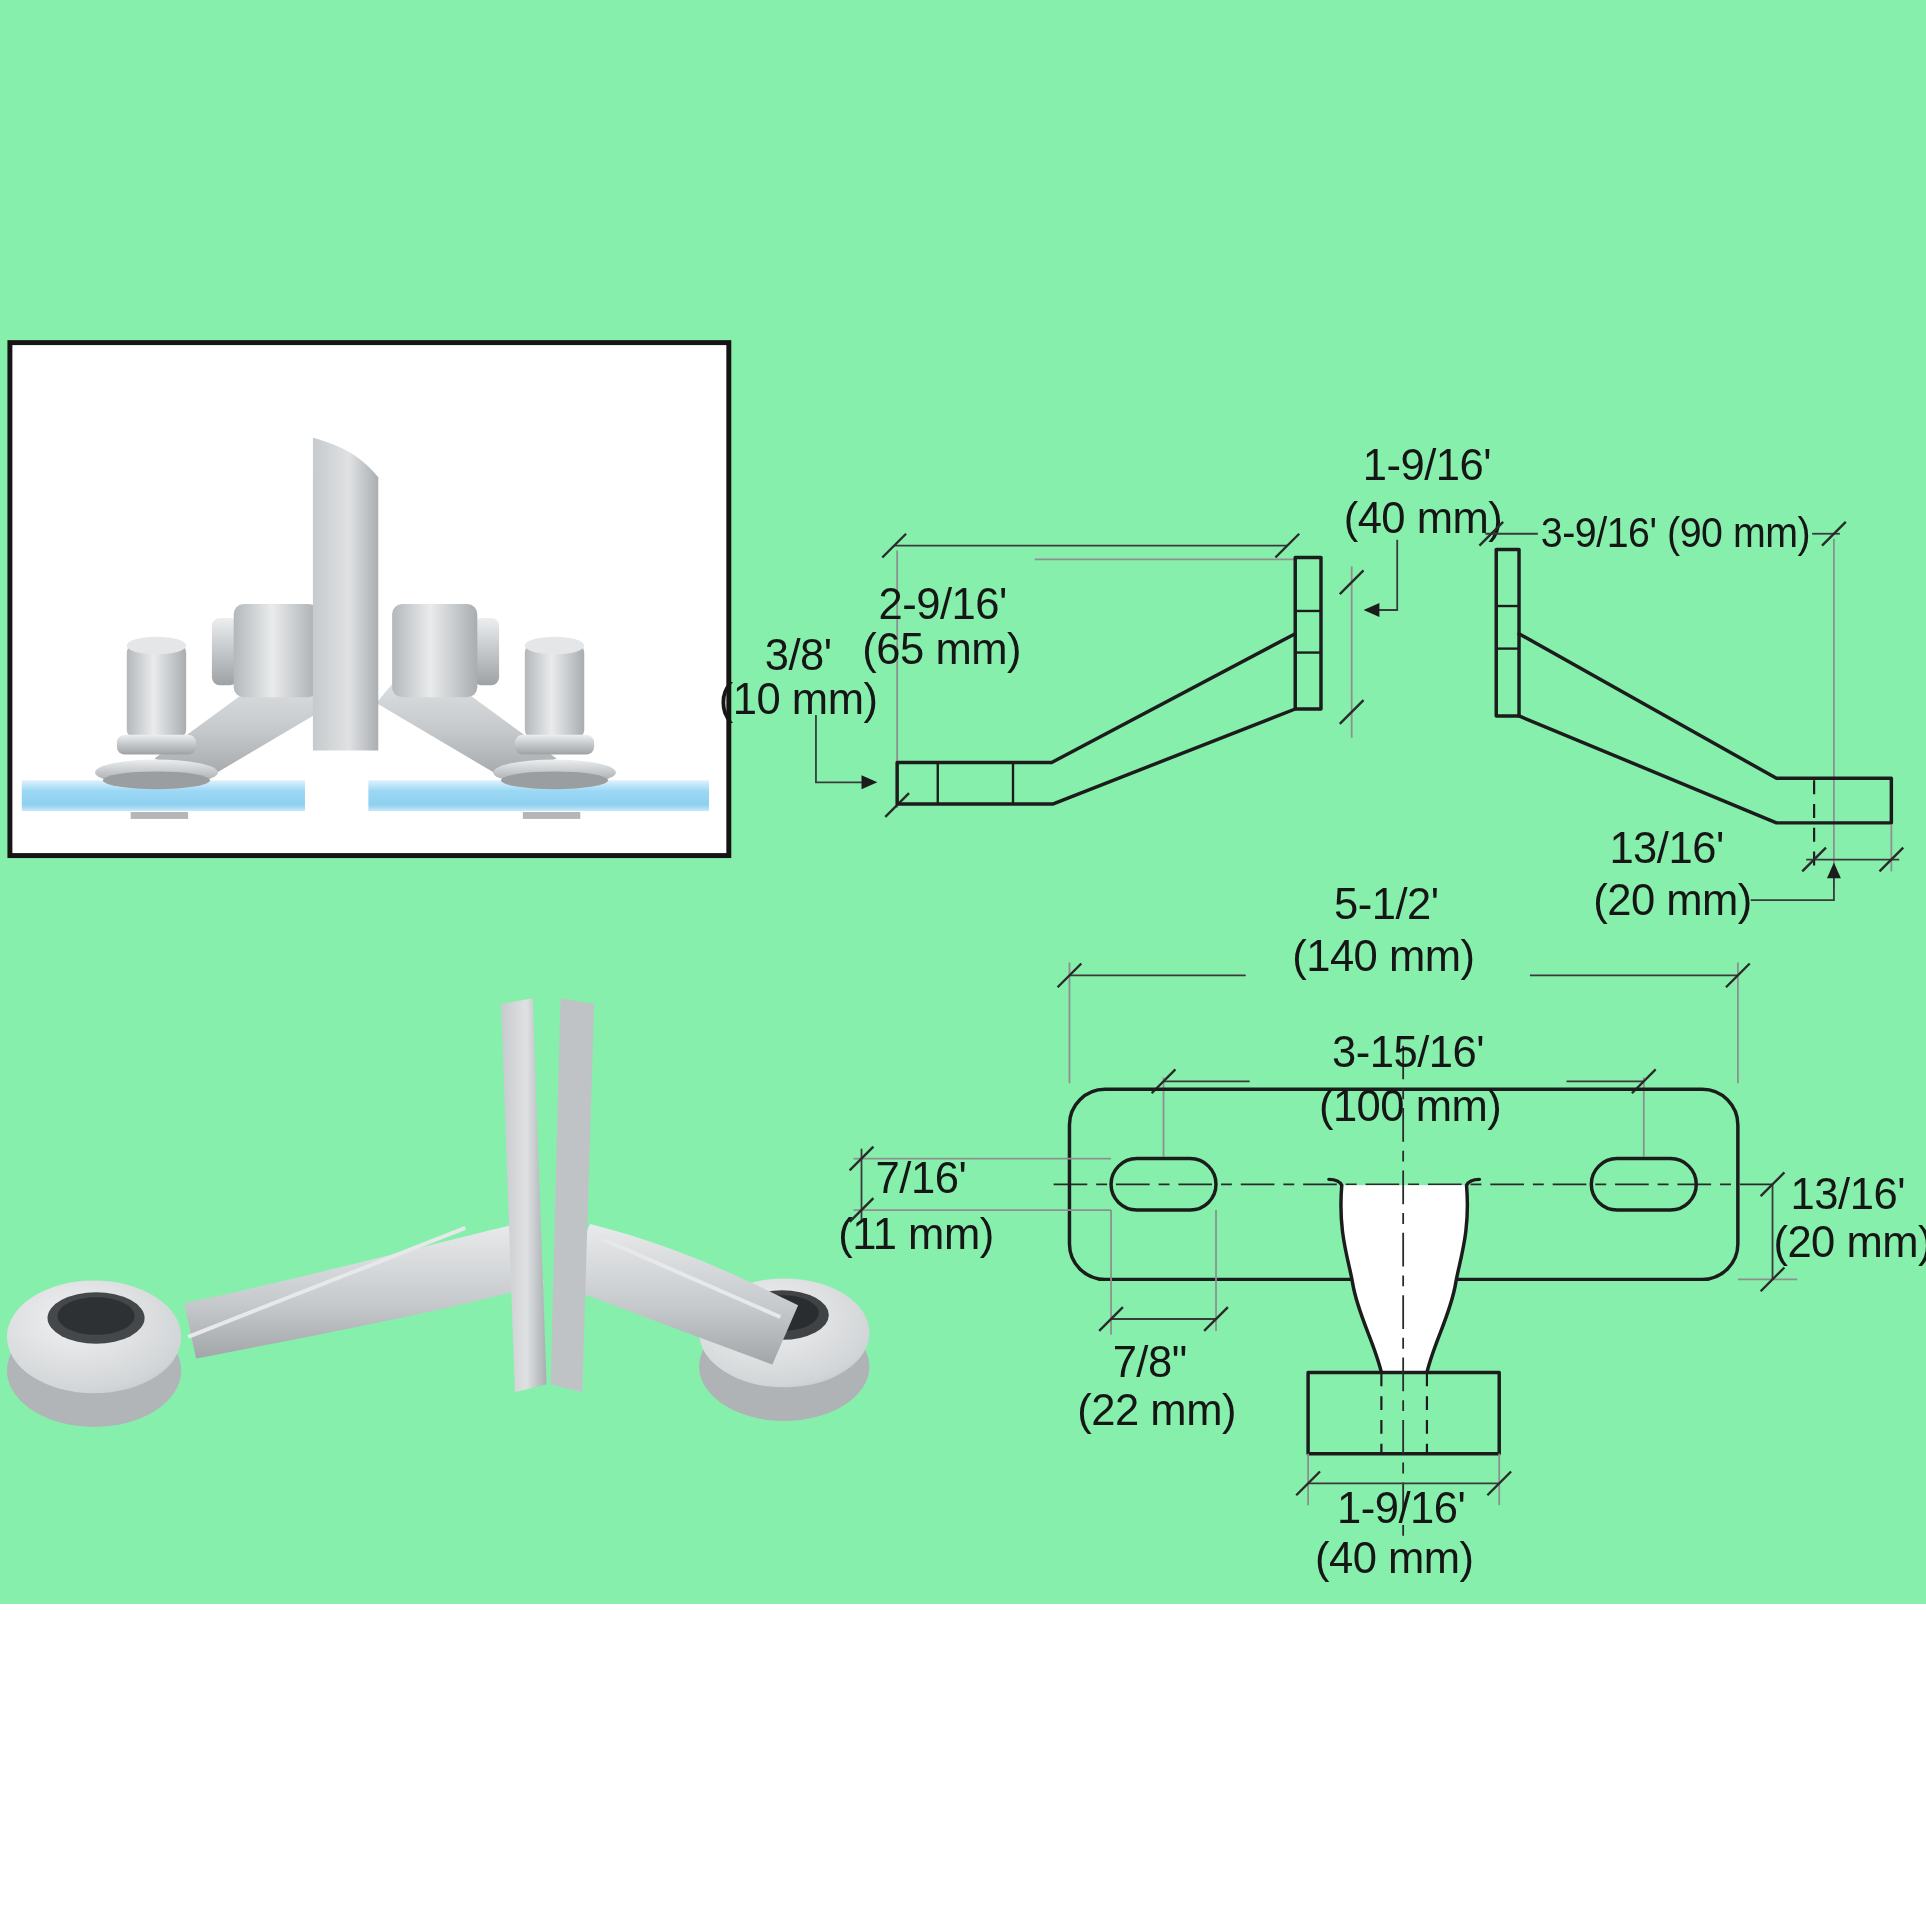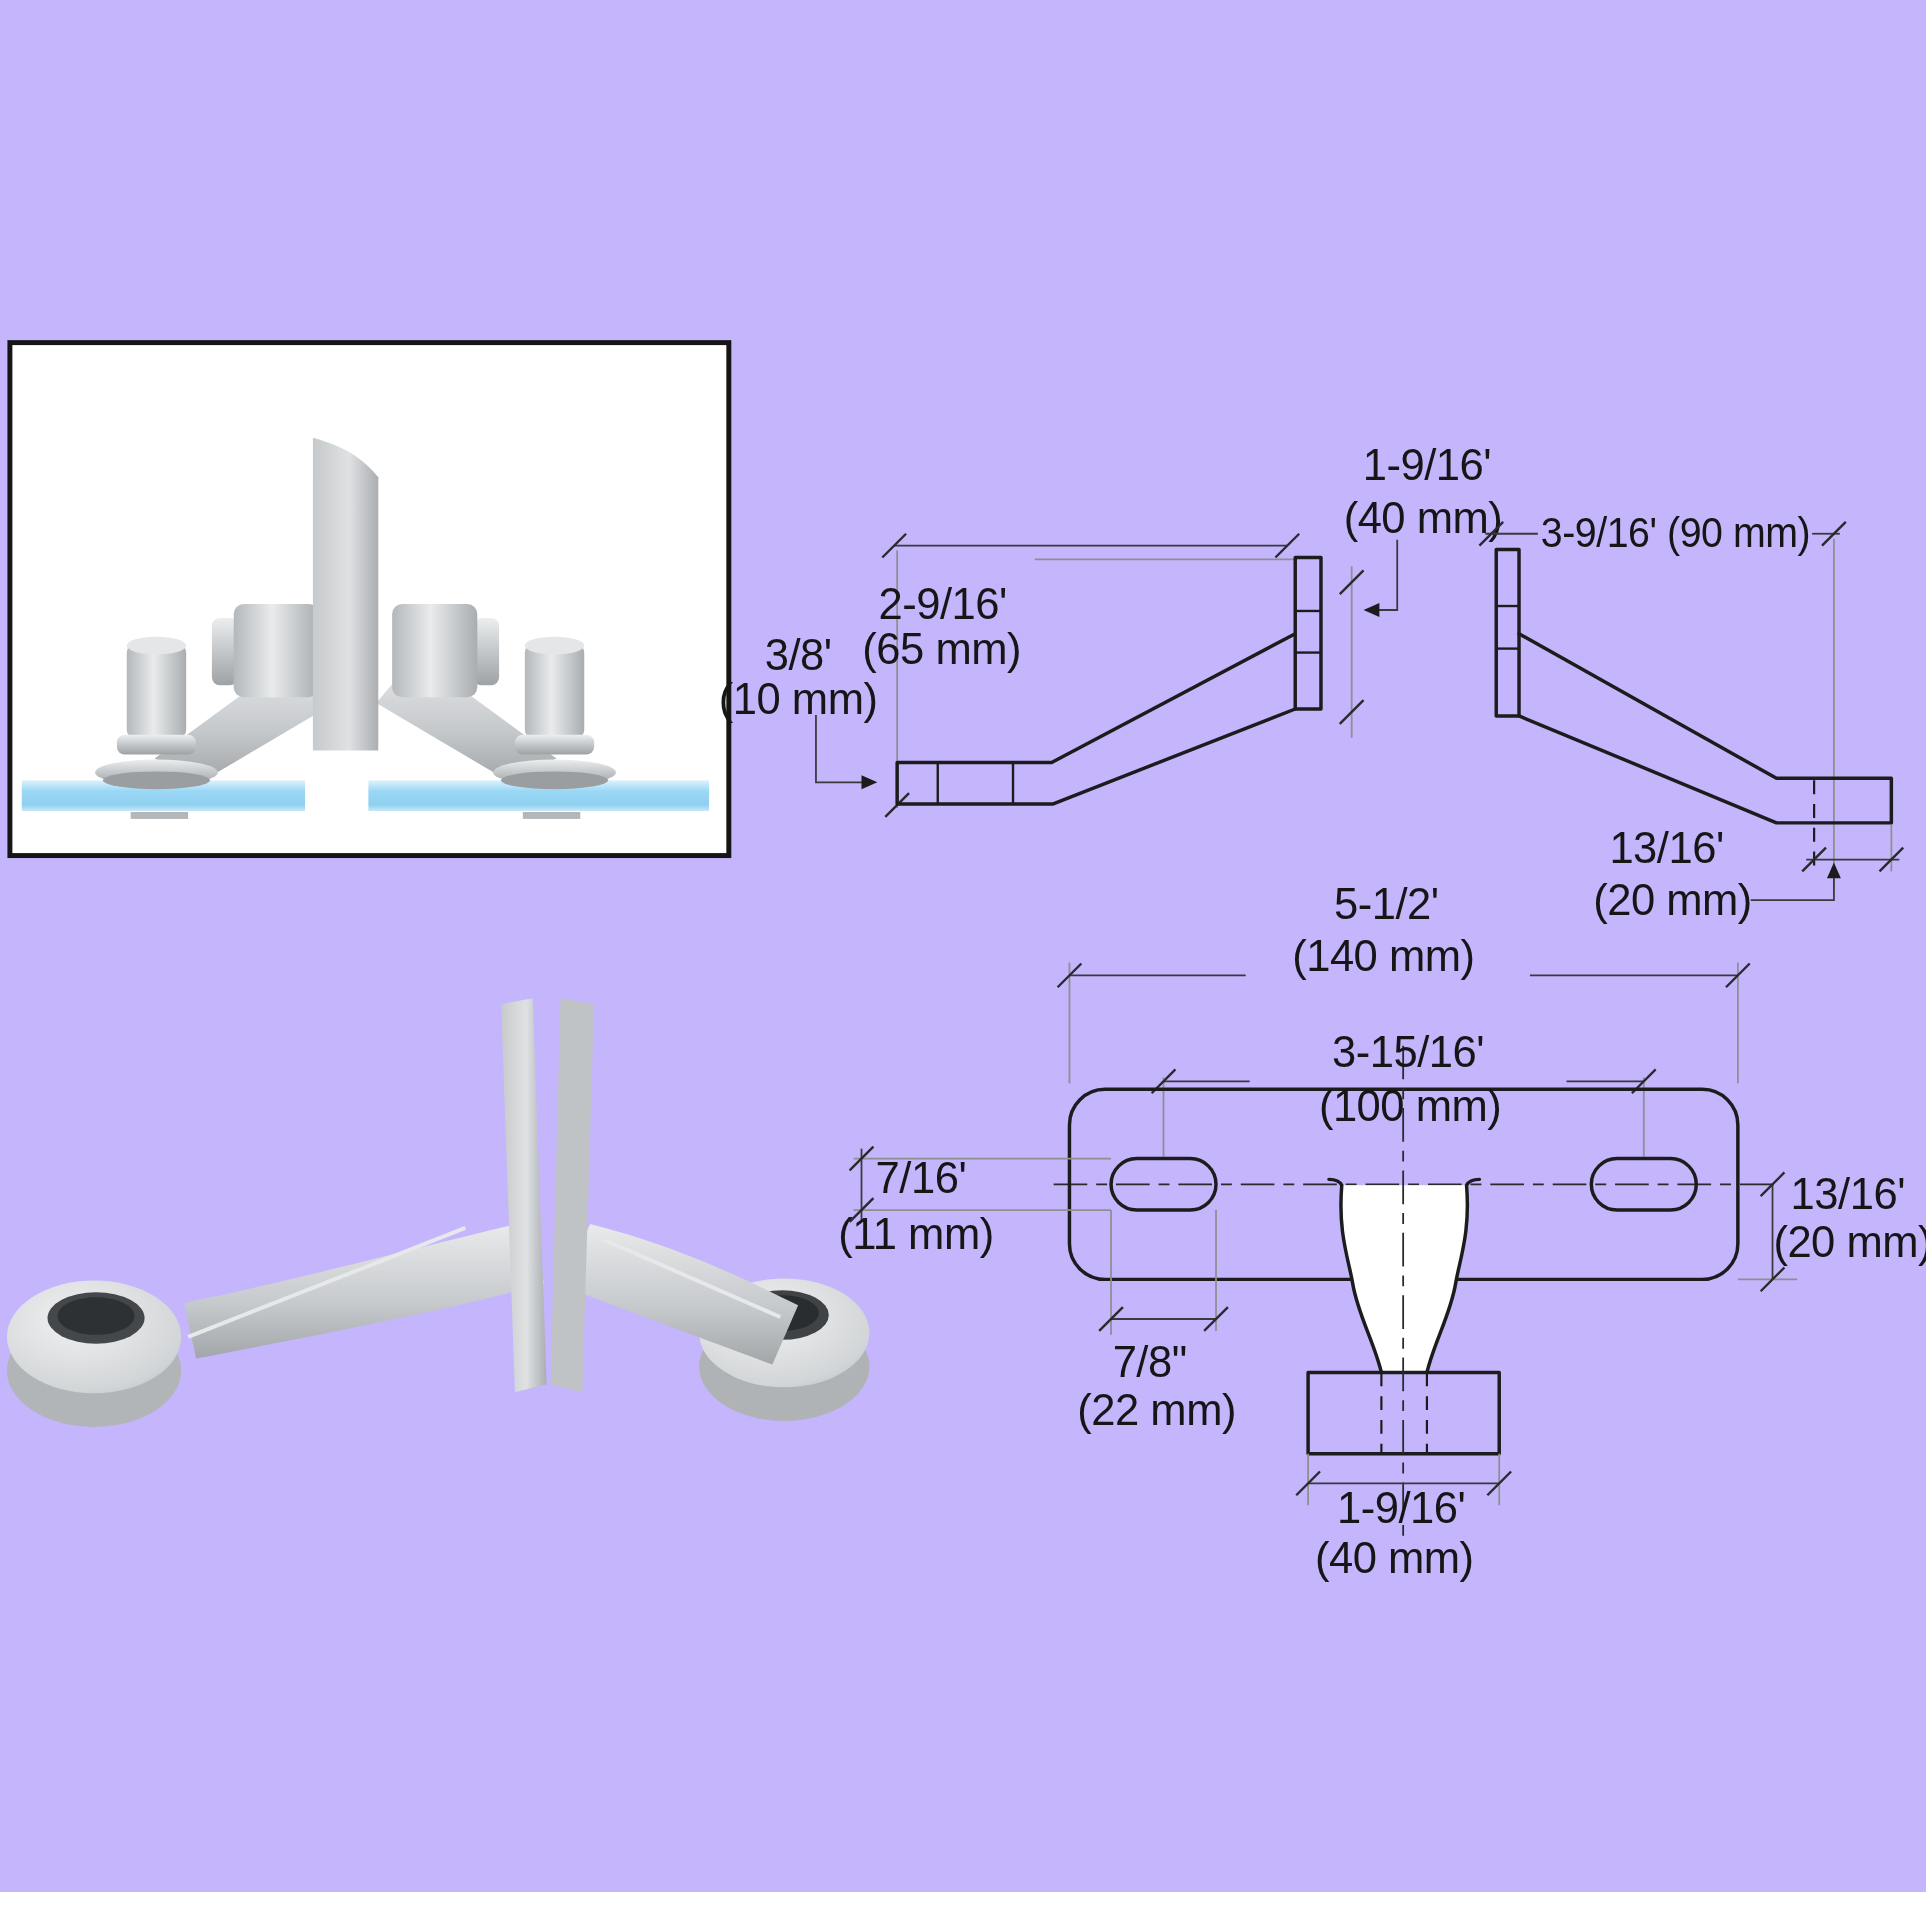--- a/index.html
+++ b/index.html
@@ -1,16 +1,16 @@
 <!DOCTYPE html>
 <html><head>
 <meta charset="utf-8">
 <style>
   html,body{margin:0;padding:0;background:#ffffff;}
-  .stage{position:relative;width:1927px;height:1892px;background:#c4b5fd;
+  .stage{position:relative;width:1927px;height:1604px;background:#86efac;
          font-family:"Liberation Sans",sans-serif;overflow:hidden;}
   svg{display:block;}
   .dim{font-size:44px;fill:#161616;text-anchor:middle;letter-spacing:-0.5px;
        font-family:"Liberation Sans",sans-serif;}
   .dimsmall{font-size:42px;}
   .outline{stroke:#1c1c1c;stroke-width:3.5;fill:none;stroke-linejoin:round;stroke-linecap:round;}
   .inner{stroke:#1c1c1c;stroke-width:2.4;fill:none;}
   .dimline{stroke:#3a3a3a;stroke-width:1.8;fill:none;}
   .extline{stroke:#8f8f8f;stroke-width:1.8;fill:none;}
   .tick{stroke:#2a2a2a;stroke-width:2.4;fill:none;}

